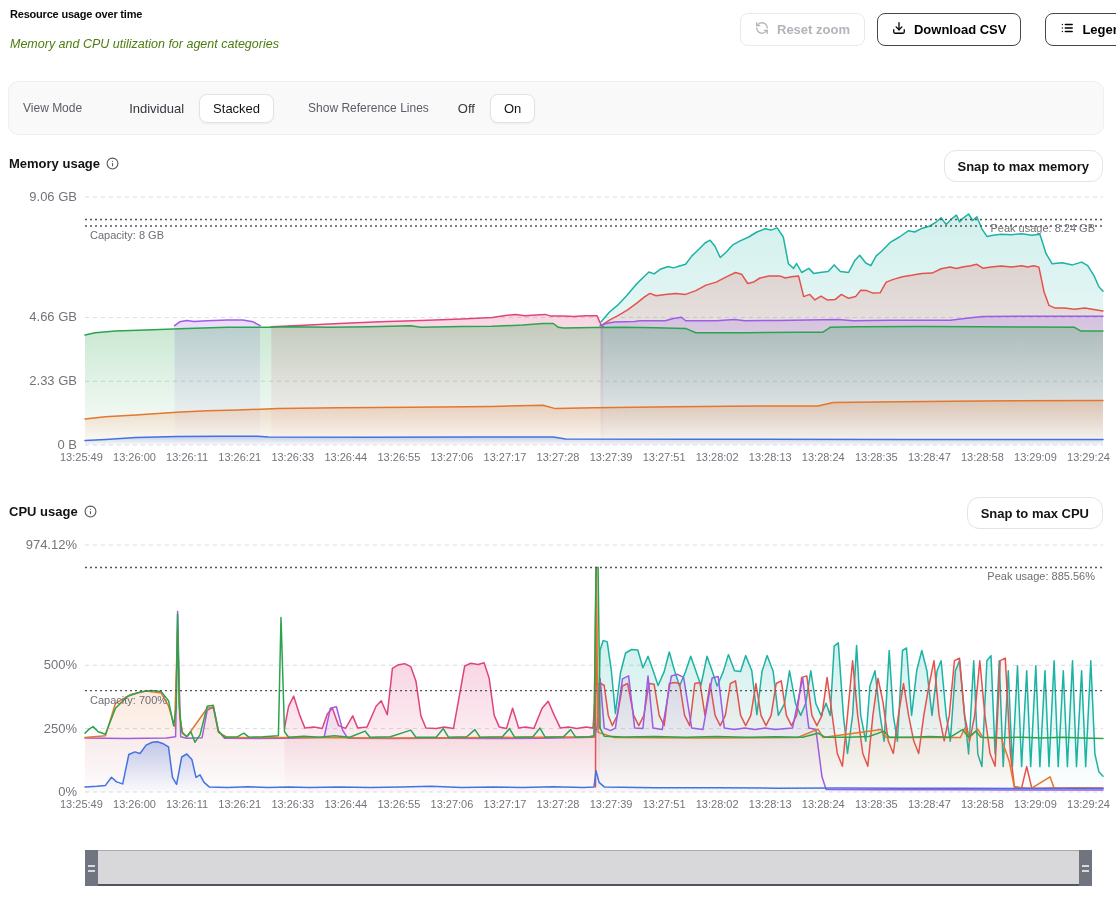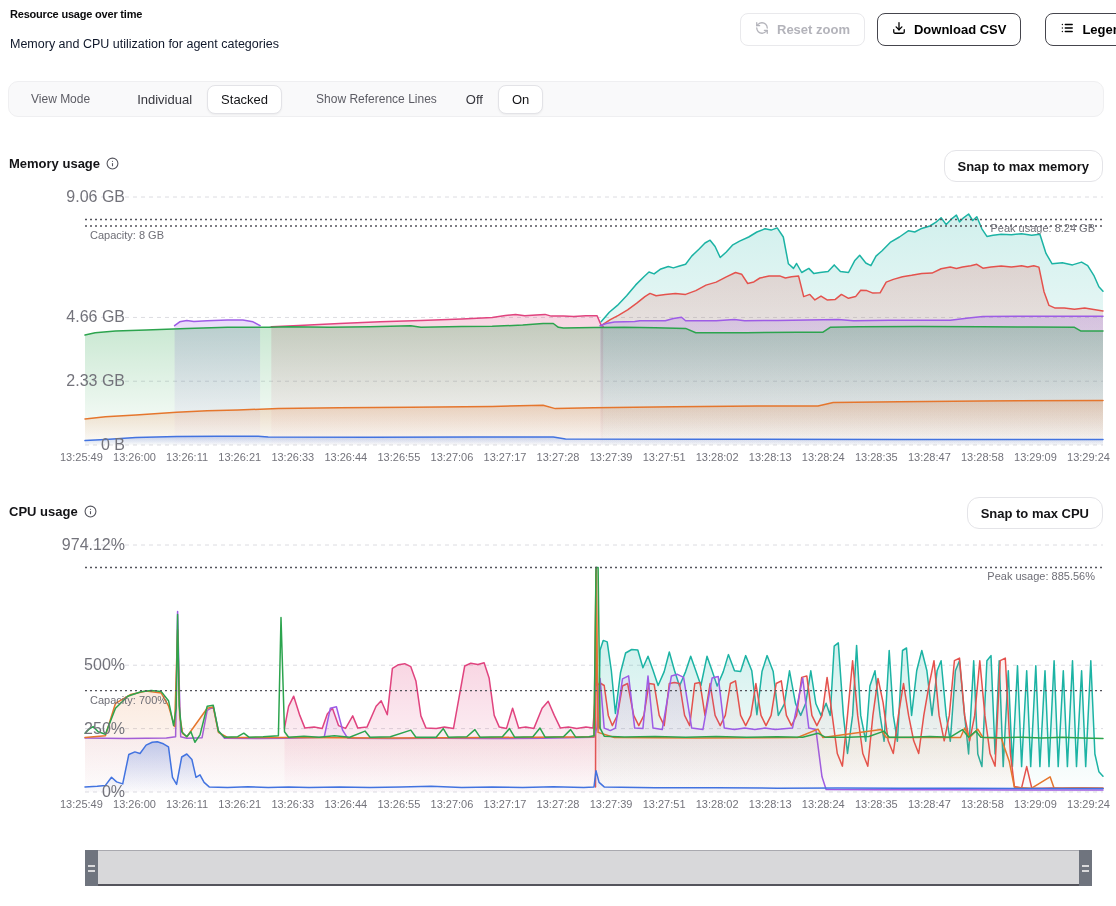--- a/index.html
+++ b/index.html
@@ -1,43 +1,43 @@
 <!DOCTYPE html>
 <html><head>
 <meta charset="utf-8">
 <style>
   html,body{margin:0;padding:0;background:#fff;}
   .page{position:relative;width:1116px;height:906px;background:#fff;overflow:hidden;
         font-family:"Liberation Sans",sans-serif;color:#18181b;}
   
   .page-title{position:absolute;left:10px;top:8px;font-size:11px;font-weight:bold;color:#0a0a0c;letter-spacing:-0.2px;}
-  .page-subtitle{position:absolute;left:10px;top:37px;font-size:12.5px;color:#0f172a;}
+  .page-subtitle{position:absolute;left:10px;top:37px;font-size:12.5px;color:#4d7c0f;font-style:italic;}
   .header-buttons{position:absolute;top:13px;left:740px;display:flex;align-items:center;}
   .btn{display:inline-flex;align-items:center;gap:8px;height:33px;padding:0 14px;border-radius:8px;
        background:#fff;font-size:13px;font-weight:bold;color:#000000;border:1px solid #45454d;
        font-family:"Liberation Sans",sans-serif;cursor:pointer;white-space:nowrap;}
   .btn.disabled{color:#b3b3ba;border-color:#e9e9ec;cursor:default;}
   .btn svg{flex:none;}
   .gap12{width:12px;flex:none;} .gap24{width:24px;flex:none;}
   
-  .controls{position:absolute;left:8px;top:81px;width:1096px;height:36px;background:#f9f9fa;
-            border:1px solid #efeff1;border-radius:10px;display:flex;align-items:center;padding:0 22px;box-sizing:border-box;}
+  .controls{position:absolute;left:8px;top:81px;width:1096px;height:54px;background:#f9f9fa;
+            border:1px solid #efeff1;border-radius:10px;display:flex;align-items:center;padding:0 14px;box-sizing:border-box;}
   .ctl-label{font-size:12px;color:#5c5c64;}
   .opt-plain{font-size:13px;color:#36363d;padding:7px 11px;cursor:pointer;background:none;border:none;font-family:"Liberation Sans",sans-serif;}
   .opt-pill{font-size:13px;color:#141417;padding:6px 13px;background:#fff;border:1px solid #e3e3e7;border-radius:8px;
             box-shadow:0 1px 2px rgba(0,0,0,.05);cursor:pointer;font-family:"Liberation Sans",sans-serif;}
   
   .section-title{position:absolute;left:9px;font-size:13px;font-weight:bold;color:#131316;display:flex;align-items:center;gap:6px;justify-content:space-between;}
   .info-icon{color:#55555e;display:inline-flex;}
   .snap-btn{position:absolute;right:13px;height:32px;padding:0 13px;border:1px solid #e4e4e8;border-radius:12px;
             background:#fff;font-size:13px;font-weight:bold;color:#131316;font-family:"Liberation Sans",sans-serif;cursor:pointer;}
   
   .chart{position:absolute;left:0;width:1116px;}
   .chart svg{position:absolute;left:0;top:0;display:block;}
-  .ytick{position:absolute;left:0;width:77px;text-align:right;font-size:16px;color:#73737b;height:14px;line-height:14px;margin-left:48px;}
+  .ytick{position:absolute;left:0;width:77px;text-align:right;font-size:13px;color:#73737b;height:14px;line-height:14px;}
   .refline-label{position:absolute;font-size:11px;color:#6e6e76;white-space:nowrap;}
   .x-axis{position:absolute;left:60px;right:6px;display:flex;justify-content:space-between;
           font-size:11px;color:#73737b;}
   
   .brush{position:absolute;left:85px;top:850px;width:1007px;height:36px;background:#d8d8da;
          border:1px solid #a9a9af;border-bottom:2px solid #54545c;box-sizing:border-box;}
   .brush-handle{position:absolute;top:-1px;bottom:-2px;width:13px;background:#6f747e;display:flex;
                 flex-direction:column;align-items:center;justify-content:center;gap:3px;cursor:ew-resize;}
   .brush-handle span{display:block;width:7px;height:2px;background:#d9d9db;}
   .brush-handle.left{left:-1px;} .brush-handle.right{right:-1px;}

